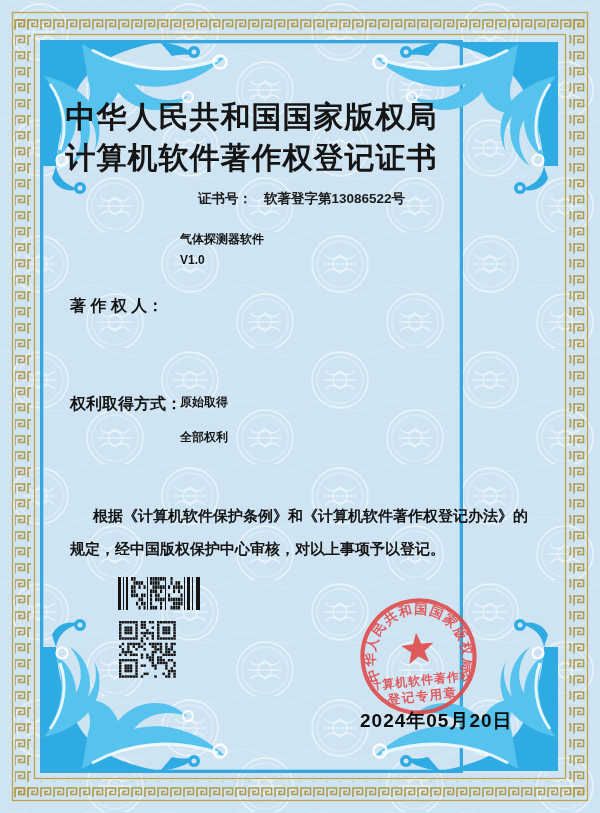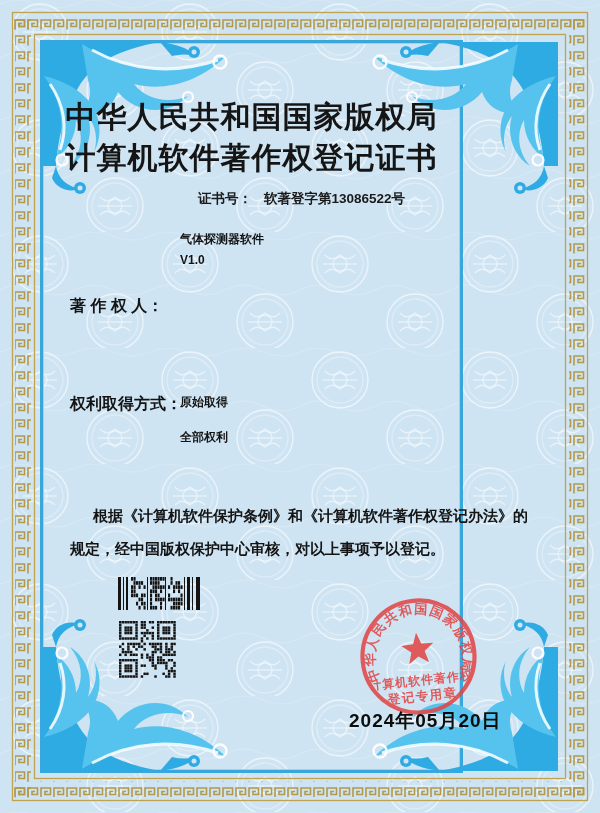--- a/index.html
+++ b/index.html
@@ -33,21 +33,21 @@
   .fvalue{position:absolute;left:180px;font-size:12px;font-weight:bold;white-space:pre;color:#141414;text-align:right;}
   .statement{
     left:70px;top:499px;width:464px;
     font-size:15px;font-weight:bold;line-height:33px;
     text-indent:23px;color:#141414;text-align:left;
   }
   .barcode{left:118px;top:577px;width:85px;height:33px;}
   .qrcode{left:119px;top:621px;width:57px;height:57px;}
   .sealsvg{left:346px;top:584px;width:145px;height:145px;}
   .issue-date{
-    left:349px;top:708px;font-size:19px;font-weight:bold;
+    left:360px;top:708px;font-size:19px;font-weight:bold;
     letter-spacing:1px;color:#0c0c0c;white-space:nowrap;
   }
 </style>
 </head>
 <body>
 
 <div class="page">
 
   <svg class="layer" aria-hidden="true">
     <defs>

